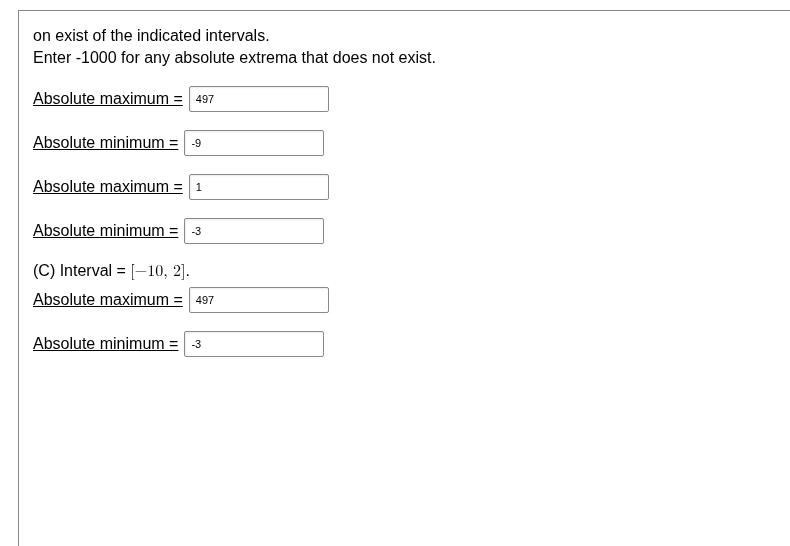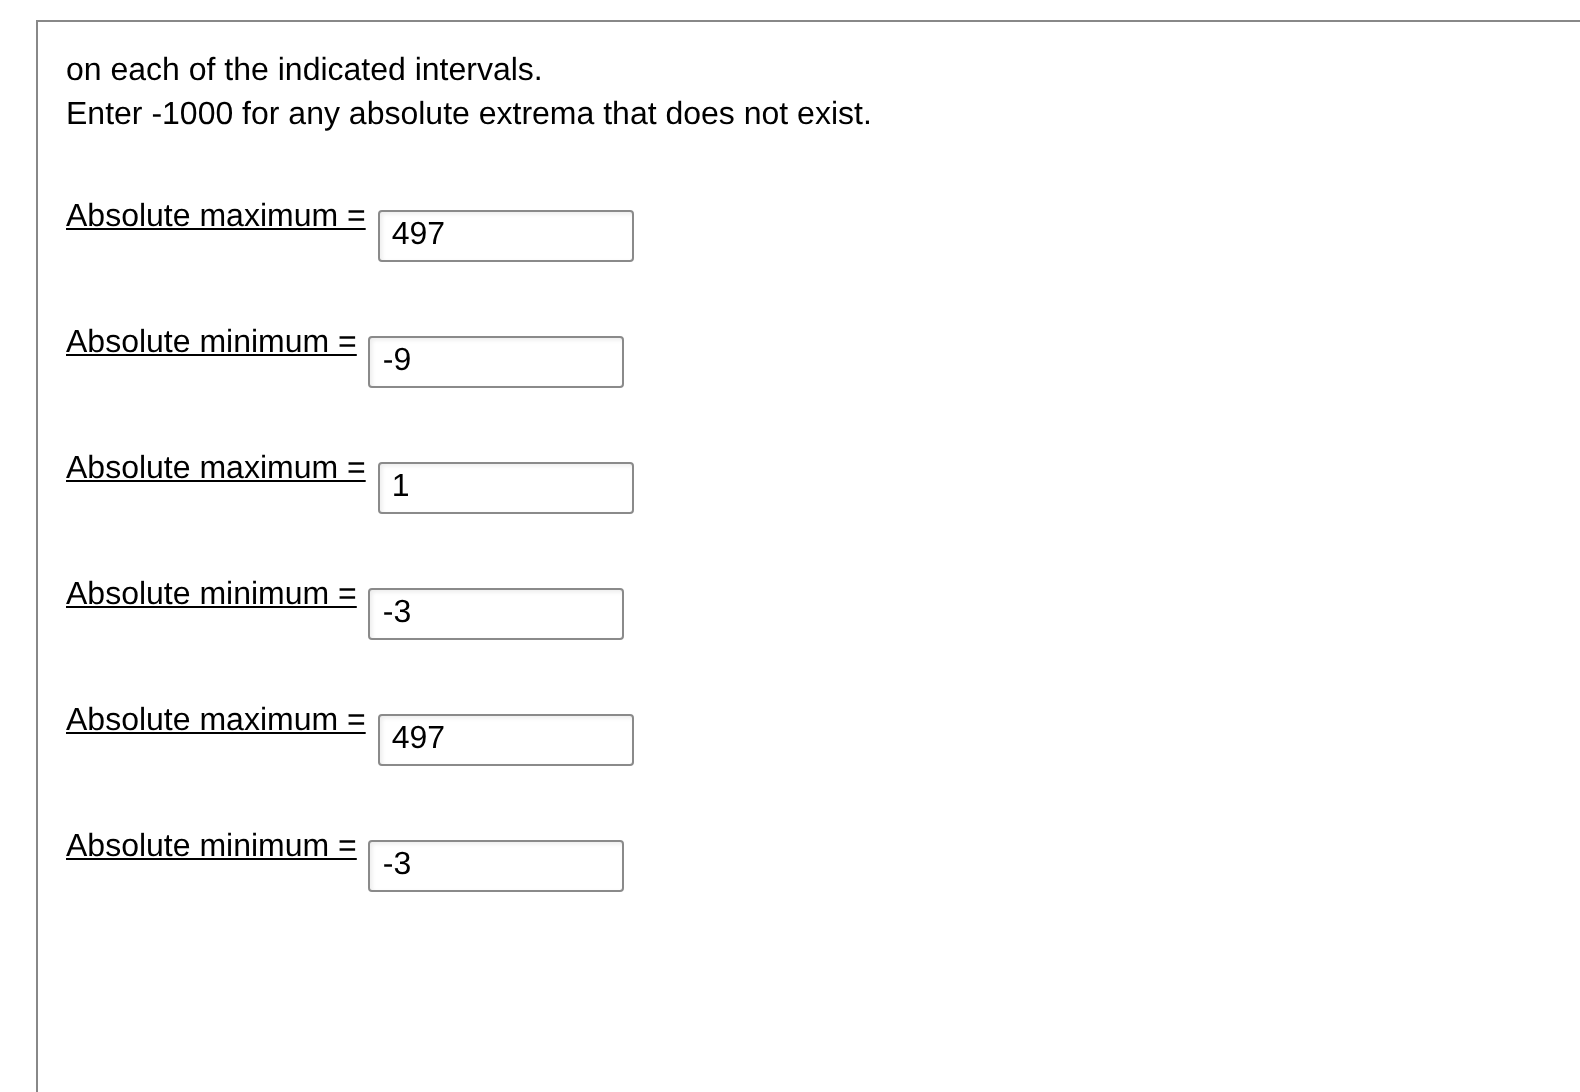--- a/index.html
+++ b/index.html
@@ -68,42 +68,41 @@
       display: flex;
       align-items: center;
       gap: 6px;
       font-size: 16px;
     }
     .answer-label {
       white-space: nowrap;
       text-decoration: underline;
     }
     input[type="text"] {
-      width: 128px;
+      width: 140px;
       height: 26px;
       padding: 2px 6px;
-      font-size: 16px;
+      font-size: 11px;
       font-family: Arial, Helvetica, sans-serif;
       border: 1px solid #8a8a8a;
       border-radius: 2px;
       background: #fff;
       box-shadow: inset 1px 1px 2px rgba(0,0,0,0.08);
-      margin-top: 19px;
     }
   </style>
 </head>
 <body>
 
 <div class="outer-wrap">
   <div class="question-box">
 
 
 
     <div class="instr">
-      <span>on each of the indicated intervals.</span><br>
+      <span>on exist of the indicated intervals.</span><br>
       <span>Enter -1000 for any absolute extrema that does not exist.</span>
     </div>
 
     <div class="answer-line">
       <span class="answer-label">Absolute maximum = </span>
       <input type="text" value="497" style="">
     </div>
     <div class="answer-line">
       <span class="answer-label">Absolute minimum = </span>
       <input type="text" value="-9" style="">
@@ -111,20 +110,23 @@
 
     <div class="answer-line">
       <span class="answer-label">Absolute maximum = </span>
       <input type="text" value="1" style="">
     </div>
     <div class="answer-line">
       <span class="answer-label">Absolute minimum = </span>
       <input type="text" value="-3" style="">
     </div>
 
+    <div class="part-interval">
+      <span>(C) Interval = </span><span class="mathint">[−10, 2]</span><span>.</span>
+    </div>
     <div class="answer-line">
       <span class="answer-label">Absolute maximum = </span>
       <input type="text" value="497" style="">
     </div>
     <div class="answer-line-tight">
       <span class="answer-label">Absolute minimum = </span>
       <input type="text" value="-3" style="">
     </div>
 
   </div>

